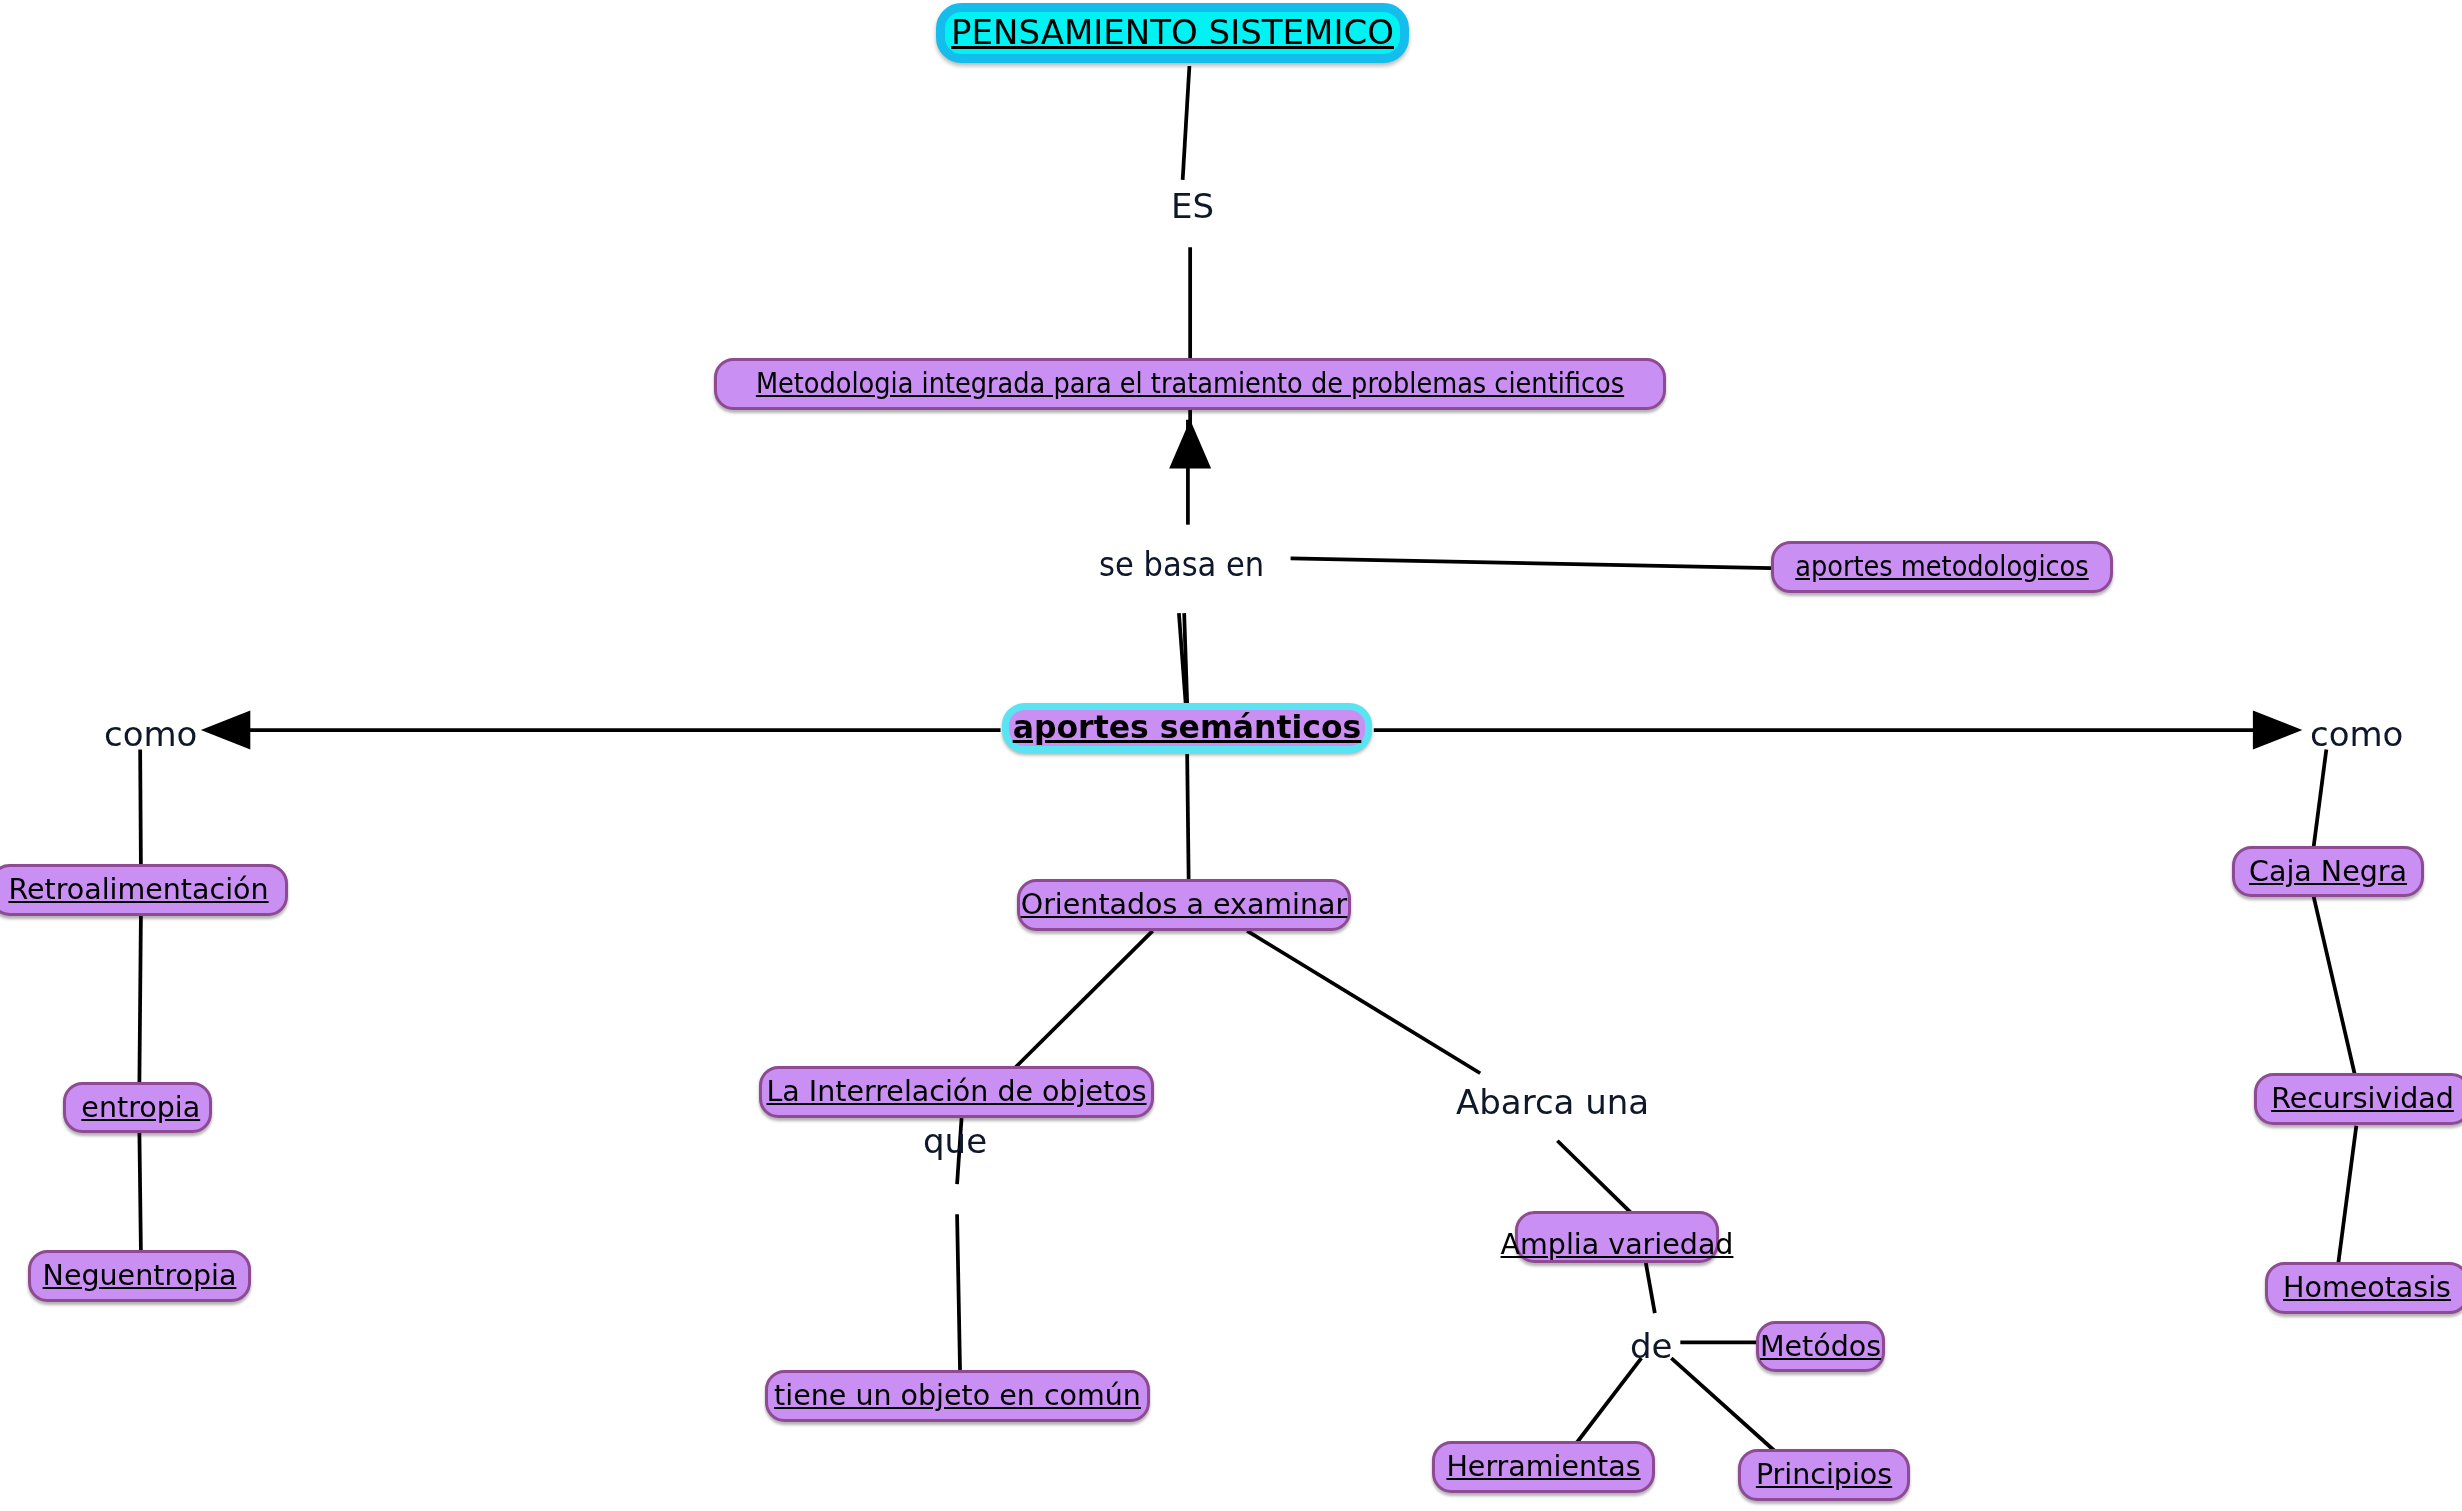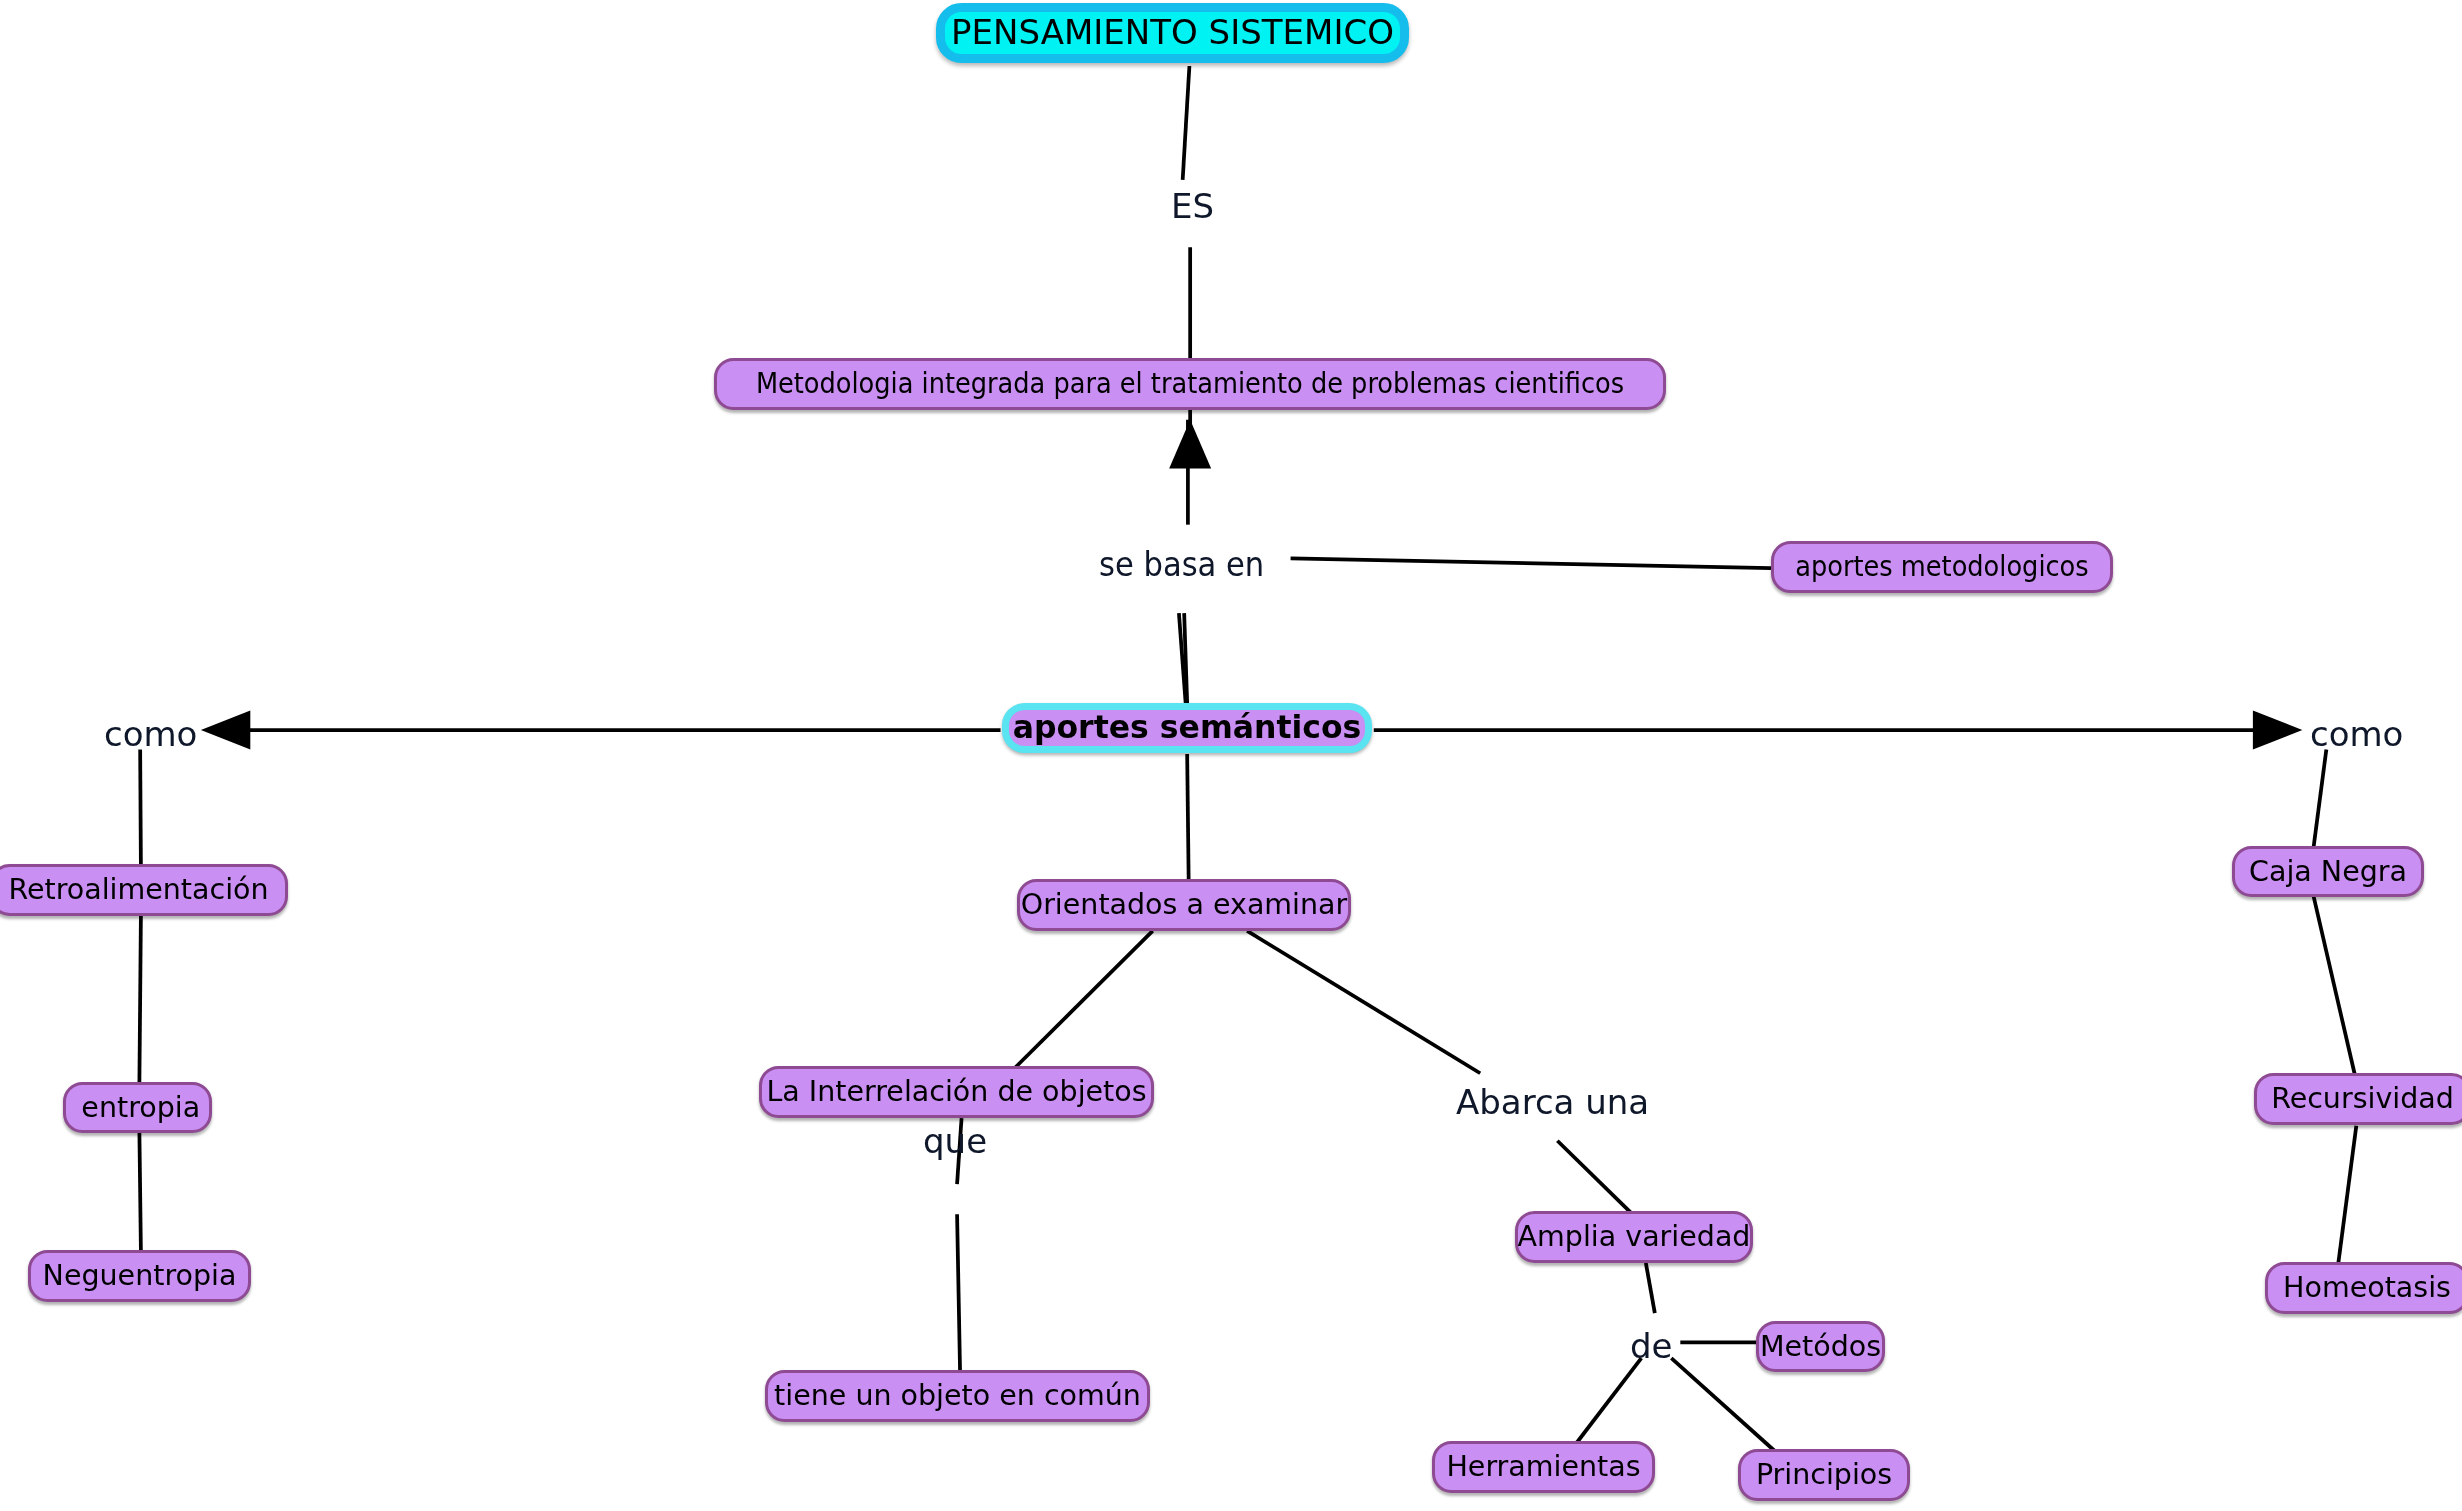--- a/index.html
+++ b/index.html
@@ -35,20 +35,21 @@
     border-radius: 19.5px;
     background: #c98ff2;
     border: 3px solid #8e4a93;
     color: #000000;
     font-size: 28.5px;
     line-height: 1.05;
     white-space: nowrap;
     padding: 0 16.5px;
     box-shadow: 0 2.2px 3px rgba(0,0,0,0.30);
     font-family: "DejaVu Sans", sans-serif;
+    text-decoration: underline;
   }
   .node.root {
     background: #00f2f2;
     border: 9px solid #14bdec;
     border-radius: 25.5px;
     font-size: 34px;
     box-shadow: 0 3px 4.5px rgba(0,0,0,0.28);
   }
   .node.selected {
     background: #c98ff2;
@@ -174,21 +175,21 @@
   </div>
 
   <div class="node" style="left:759px; top:1066px; width:395px; height:52px;">
     <span>La Interrelación de objetos</span>
   </div>
 
   <div class="node" style="left:765px; top:1370px; width:385px; height:52px;">
     <span>tiene un objeto en común</span>
   </div>
 
-  <div class="node" style="left:1515px; top:1211px; width:238px; height:52px;">
+  <div class="node" style="left:1515px; top:1211px; width:204px; height:52px;align-items:flex-end;">
     <span>Amplia variedad</span>
   </div>
 
   <div class="node" style="left:1756px; top:1321px; width:129px; height:51px;">
     <span>Metódos</span>
   </div>
 
   <div class="node" style="left:1432px; top:1441px; width:223px; height:52px;">
     <span>Herramientas</span>
   </div>

